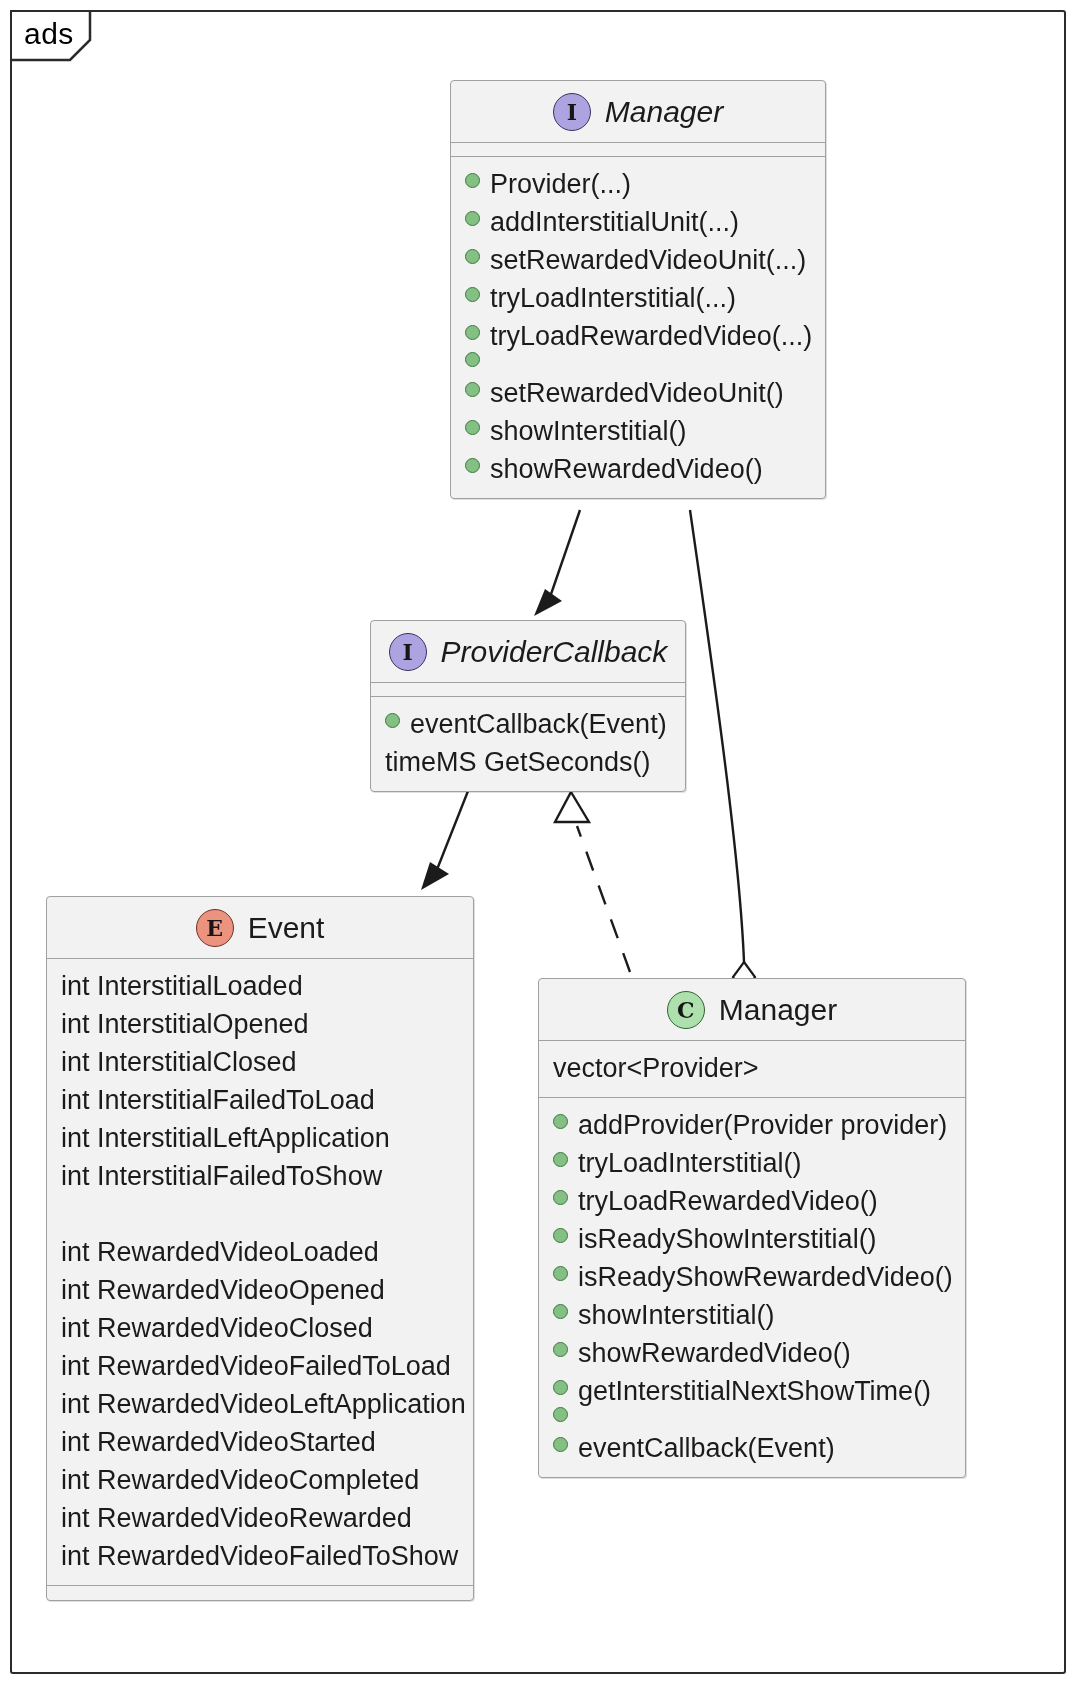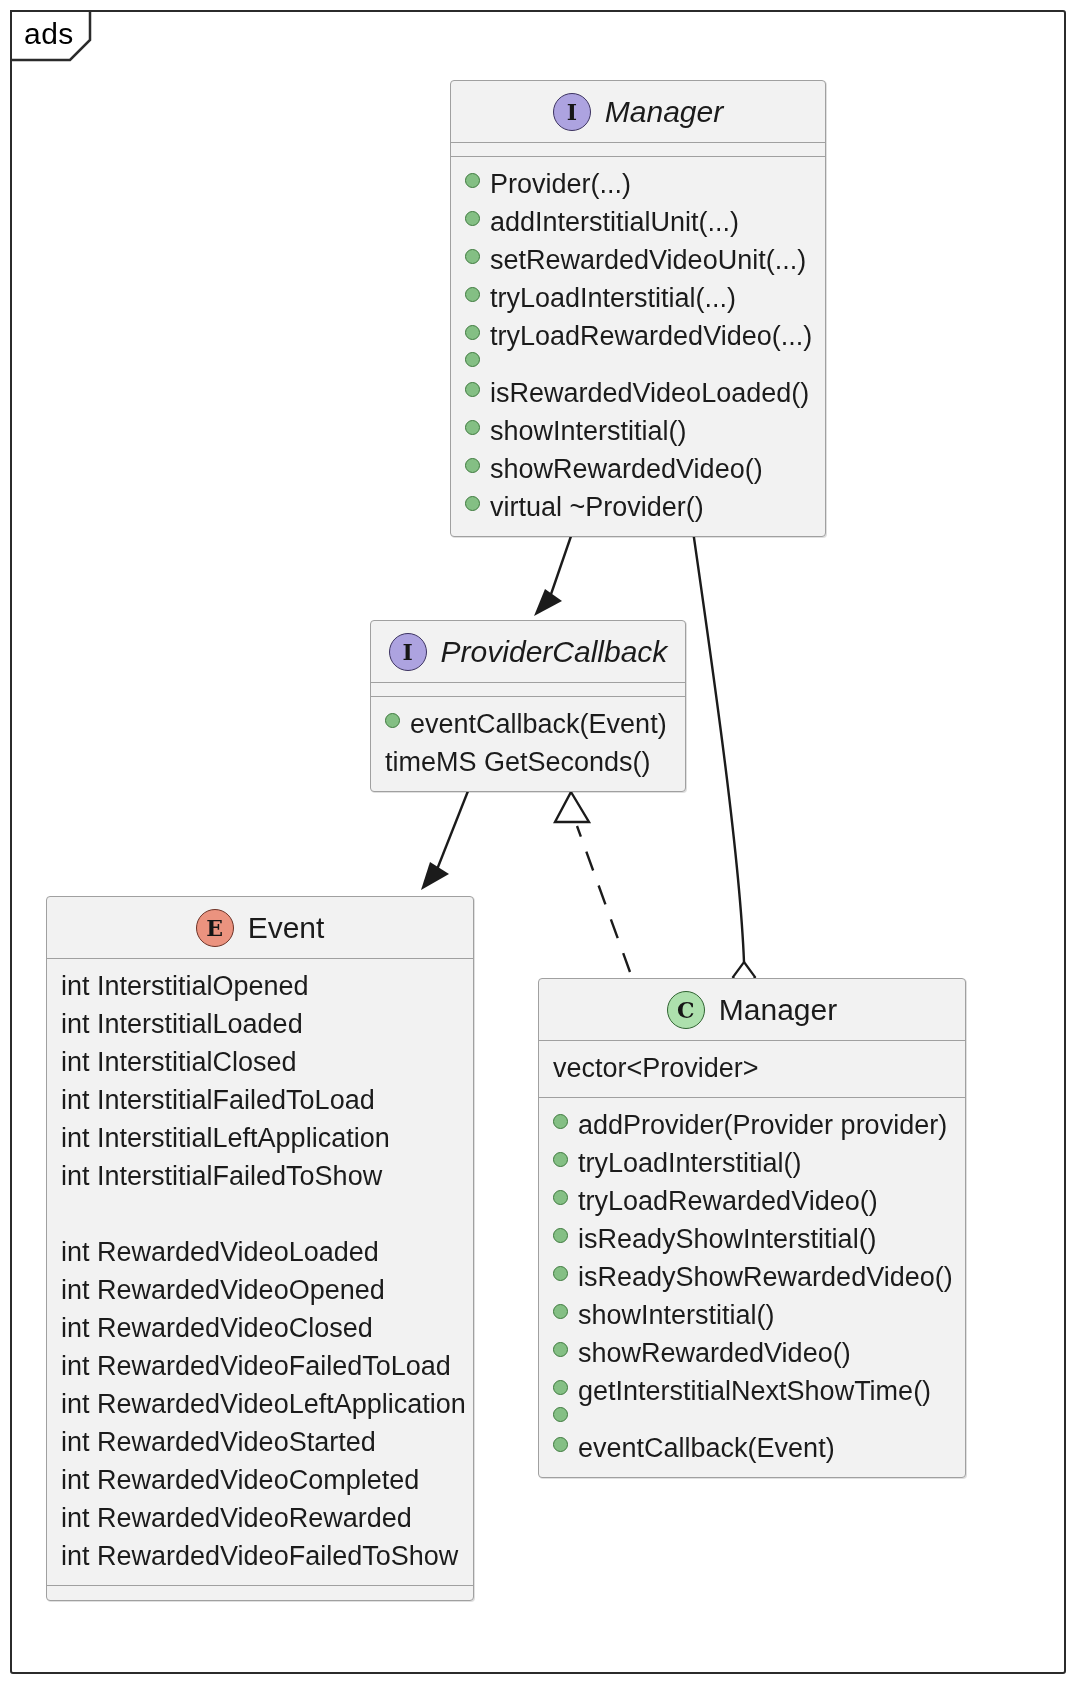--- a/index.html
+++ b/index.html
@@ -213,33 +213,29 @@
       </div>
     <div class="member-row">
         <span class="vis-dot"></span>
         <span class="member-text">tryLoadRewardedVideo(...)</span>
       </div>
     <div class="member-row">
         <span class="vis-dot"></span>
       </div>
     <div class="member-row">
         <span class="vis-dot"></span>
-        <span class="member-text">isRewardedVideoLoaded()</span>
+        <span class="member-text">setRewardedVideoUnit()</span>
       </div>
     <div class="member-row">
         <span class="vis-dot"></span>
         <span class="member-text">showInterstitial()</span>
       </div>
     <div class="member-row">
         <span class="vis-dot"></span>
         <span class="member-text">showRewardedVideo()</span>
-      </div>
-    <div class="member-row">
-        <span class="vis-dot"></span>
-        <span class="member-text">virtual ~Provider()</span>
       </div>
   </div>
 </div>
 
 <div class="uml-node" id="node-providercallback">
   <div class="node-header">
     <span class="stereo-icon icon-interface">I</span>
     <span class="node-title italic">ProviderCallback</span>
   </div>
   <div class="node-section section-empty"></div>
@@ -254,24 +250,24 @@
   </div>
 </div>
 
 <div class="uml-node" id="node-event">
   <div class="node-header">
     <span class="stereo-icon icon-enum">E</span>
     <span class="node-title">Event</span>
   </div>
   <div class="node-section">
     <div class="member-row no-dot">
+        <span class="member-text">int InterstitialLoaded</span>
+      </div>
+    <div class="member-row no-dot">
         <span class="member-text">int InterstitialOpened</span>
-      </div>
-    <div class="member-row no-dot">
-        <span class="member-text">int InterstitialLoaded</span>
       </div>
     <div class="member-row no-dot">
         <span class="member-text">int InterstitialClosed</span>
       </div>
     <div class="member-row no-dot">
         <span class="member-text">int InterstitialFailedToLoad</span>
       </div>
     <div class="member-row no-dot">
         <span class="member-text">int InterstitialLeftApplication</span>
       </div>

